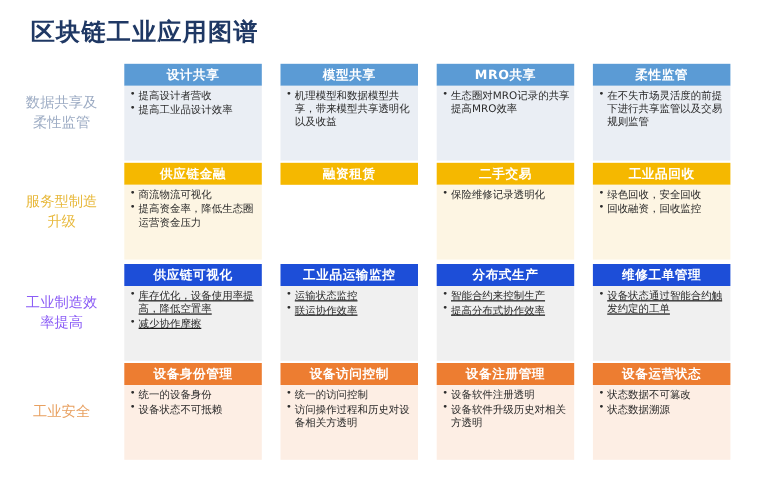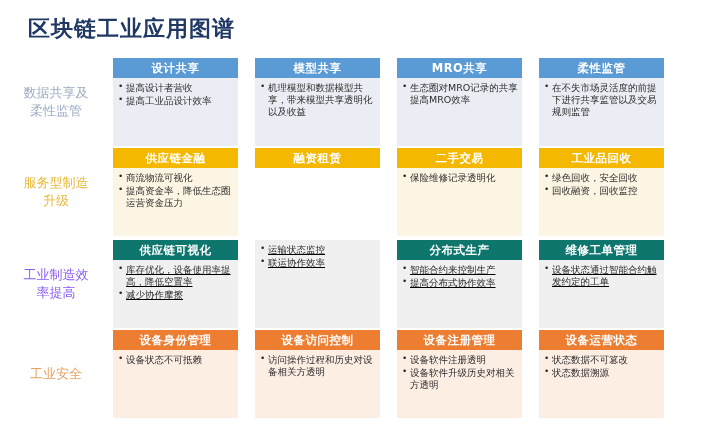--- a/index.html
+++ b/index.html
@@ -97,21 +97,21 @@
 
   
   .row2{top:90px;}
   .row2 .row-label{color:#e8b93c;}
   .row2 .card-head{background:#f5b800;color:#ffffff;}
   .row2 .card-body{background:#fdf5e3;}
 
   
   .row3{top:182px;}
   .row3 .row-label{color:#8b5cf6;}
-  .row3 .card-head{background:#0f766e;}
+  .row3 .card-head{background:#1d4ed8;}
   .row3 .card-body{background:#f0f0f0;text-decoration:underline;}
 
   
   .row4{top:272px;}
   .row4 .row-label{color:#e8a060;}
   .row4 .card-head{background:#ed7d31;}
   .row4 .card-body{background:#fdeee4;}
 </style>
 </head>
 <body>
@@ -215,20 +215,21 @@
       <div class="card">
         <div class="card-head">供应链可视化</div>
         <div class="card-body">
           <ul class="bullets">
             <li>库存优化，设备使用率提高，降低空置率</li>
             <li>减少协作摩擦</li>
           </ul>
         </div>
       </div>
       <div class="card">
+        <div class="card-head">工业品运输监控</div>
         <div class="card-body">
           <ul class="bullets">
             <li>运输状态监控</li>
             <li>联运协作效率</li>
           </ul>
         </div>
       </div>
       <div class="card">
         <div class="card-head">分布式生产</div>
         <div class="card-body">
@@ -251,28 +252,30 @@
 
   <div class="row row4">
     <div class="row-label">
       <span>工业安全</span>
     </div>
     <div class="cards">
       <div class="card">
         <div class="card-head">设备身份管理</div>
         <div class="card-body">
           <ul class="bullets">
+            <li>统一的设备身份</li>
             <li>设备状态不可抵赖</li>
           </ul>
         </div>
       </div>
       <div class="card">
         <div class="card-head">设备访问控制</div>
         <div class="card-body">
           <ul class="bullets">
+            <li>统一的访问控制</li>
             <li>访问操作过程和历史对设备相关方透明</li>
           </ul>
         </div>
       </div>
       <div class="card">
         <div class="card-head">设备注册管理</div>
         <div class="card-body">
           <ul class="bullets">
             <li>设备软件注册透明</li>
             <li>设备软件升级历史对相关方透明</li>

